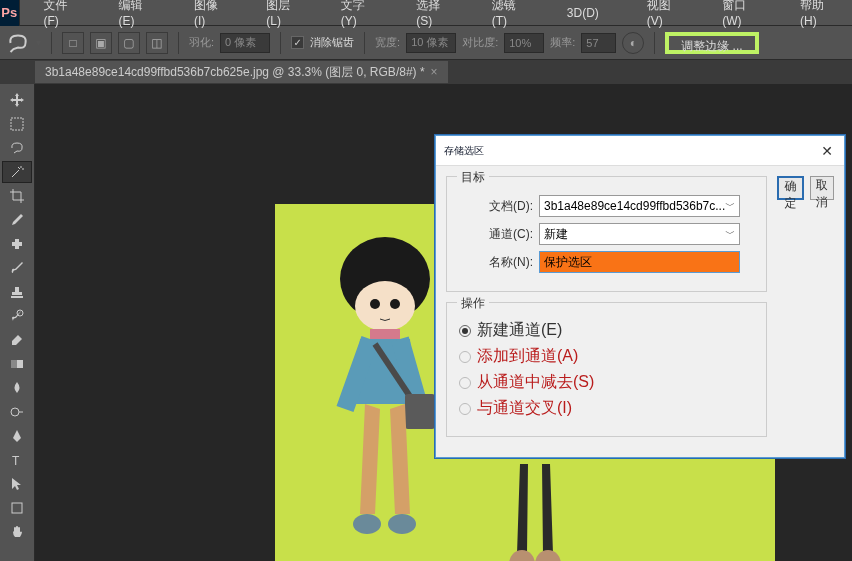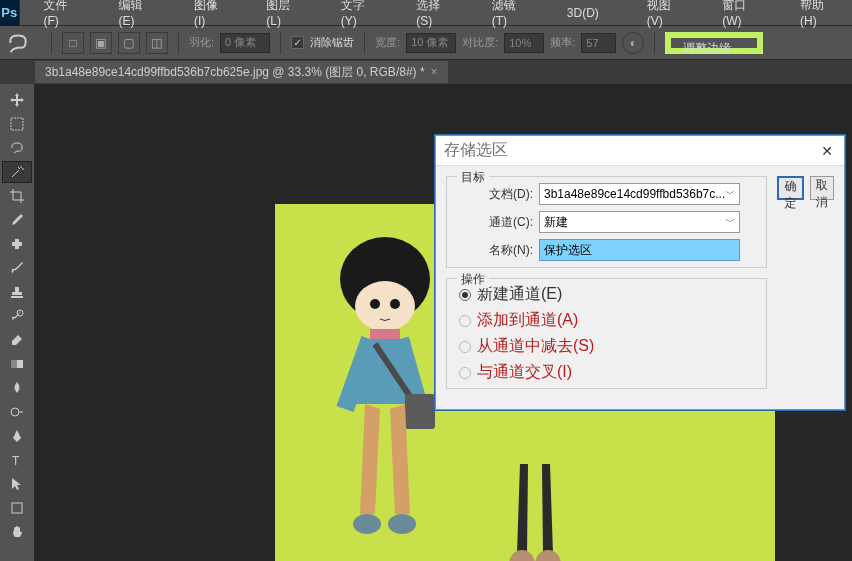--- a/index.html
+++ b/index.html
@@ -1,53 +1,53 @@
 <!DOCTYPE html>
 <html><head>
 <meta charset="utf-8">
 <style>
 *{margin:0;padding:0;box-sizing:border-box;font-family:"Microsoft YaHei",sans-serif;font-size:12px}
 body{background:#535353;width:852px;height:561px;overflow:hidden;position:relative}
 .menubar{background:#535353;height:26px;display:flex;align-items:center;border-bottom:1px solid #2a2a2a}
-.ps-logo{width:28px;height:26px;background:#001e36;color:#7dd3fc;font-weight:bold;font-size:13px;display:flex;align-items:center;justify-content:center;border-right:1px solid #2a2a2a}
+.ps-logo{width:28px;height:26px;background:#001e36;color:#fca5a5;font-weight:bold;font-size:13px;display:flex;align-items:center;justify-content:center;border-right:1px solid #2a2a2a}
 .menu-item{color:#ddd;padding:0 24px;height:16px;display:flex;align-items:center;cursor:pointer}
 .options-bar{background:#535353;height:34px;display:flex;align-items:center;border-bottom:1px solid #2a2a2a;padding:0 6px;gap:6px}
 .tool-icon{width:24px;height:24px;display:flex;align-items:center;justify-content:center;color:#ccc}
 .opt-sep{width:1px;height:22px;background:#3a3a3a;margin:0 4px}
 .opt-btn{width:22px;height:22px;border:1px solid #3a3a3a;display:flex;align-items:center;justify-content:center;color:#aaa}
 .opt-label{color:#999;font-size:11px}
 .opt-input{background:#3a3a3a;border:1px solid #2a2a2a;color:#888;width:50px;height:20px;padding:0 4px;font-size:11px}
 .checkbox{width:13px;height:13px;background:#3a3a3a;border:1px solid #666;display:inline-flex;align-items:center;justify-content:center;color:#ccc;font-size:10px}
-.opt-button{background:#535353;border:6px solid #bef264;color:#ddd;padding:2px 12px;height:22px}
+.opt-button{background:#535353;border:4px solid #bef264;color:#ddd;padding:2px 12px;height:22px}
 .tabbar{background:#3a3a3a;height:24px;display:flex;align-items:center;padding-left:35px}
 .tab{background:#535353;color:#ccc;padding:0 10px;height:22px;display:flex;align-items:center;gap:6px;font-size:11px}
 .tab-close{color:#999;cursor:pointer}
 .main{display:flex;height:477px}
 .toolbar{width:35px;background:#535353;border-right:1px solid #2a2a2a;display:flex;flex-direction:column;padding-top:4px}
 .tool{width:30px;height:22px;margin:1px 2px;display:flex;align-items:center;justify-content:center;color:#ccc;position:relative}
 .tool.active{background:#3a3a3a;border:1px solid #222}
 .tool svg{width:16px;height:16px}
 .canvas-area{flex:1;background:#262626;position:relative;overflow:hidden}
 .canvas{position:absolute;left:240px;top:120px;width:500px;height:420px;background:#c8e04a}
 .character{position:absolute}
 .char1{left:45px;top:30px;width:130px;height:320px}
 .char2{left:220px;top:260px;width:80px;height:130px}
 .dialog{position:absolute;left:435px;top:135px;width:410px;background:#f0f0f0;border:1px solid #5a9bd4;box-shadow:0 0 0 1px #2a6cb0}
 .dialog-title{background:#fff;height:30px;display:flex;align-items:center;justify-content:space-between;padding:0 8px;border-bottom:1px solid #ddd}
-.dialog-title-text{font-size:16px;color:#737373}
+.dialog-title-text{font-size:10px;color:#0f172a}
 .dialog-close{width:18px;height:18px;display:flex;align-items:center;justify-content:center;color:#333;cursor:pointer;font-size:14px}
 .dialog-body{display:flex;padding:10px;gap:10px}
 .dialog-left{flex:1}
 .dialog-right{width:85px;display:flex;flex-direction:row;gap:6px}
-.fieldset{border:1px solid #ccc;padding:0 12px;margin-bottom:10px;position:relative}
+.fieldset{border:1px solid #ccc;padding:12px 12px;margin-bottom:10px;position:relative}
 .legend{position:absolute;top:-8px;left:10px;background:#f0f0f0;padding:0 4px;font-size:12px;color:#333}
 .field-row{display:flex;align-items:center;margin:6px 14px;gap:6px}
 .field-label{width:60px;text-align:right;color:#333;font-size:12px}
 .field-select{flex:1;height:22px;border:1px solid #999;background:#fff;padding:0 4px;font-size:12px;display:flex;align-items:center;justify-content:space-between}
-.field-input{flex:1;height:22px;border:1px solid #5a9bd4;background:#7dd3fc;padding:0 4px;font-size:12px}
+.field-input{flex:1;height:22px;border:1px solid #5a9bd4;background:#f97316;padding:0 4px;font-size:12px}
 .radio-row{display:flex;align-items:center;margin:5px 0;gap:6px}
 .radio{width:12px;height:12px;border:1px solid #666;border-radius:50%;display:flex;align-items:center;justify-content:center;flex-shrink:0}
 .radio.checked::after{content:"";width:6px;height:6px;background:#333;border-radius:50%}
 .radio.disabled{border-color:#bbb}
 .radio-label{font-size:16px;color:#333}
 .radio-label.disabled{color:#b91c1c}
 .dlg-btn{height:24px;border:1px solid #999;background:#e8e8e8;font-size:12px;color:#333;cursor:pointer}
 .dlg-btn.primary{border:2px solid #2a6cb0}
 .chevron{font-size:10px;color:#555}
 </style>

